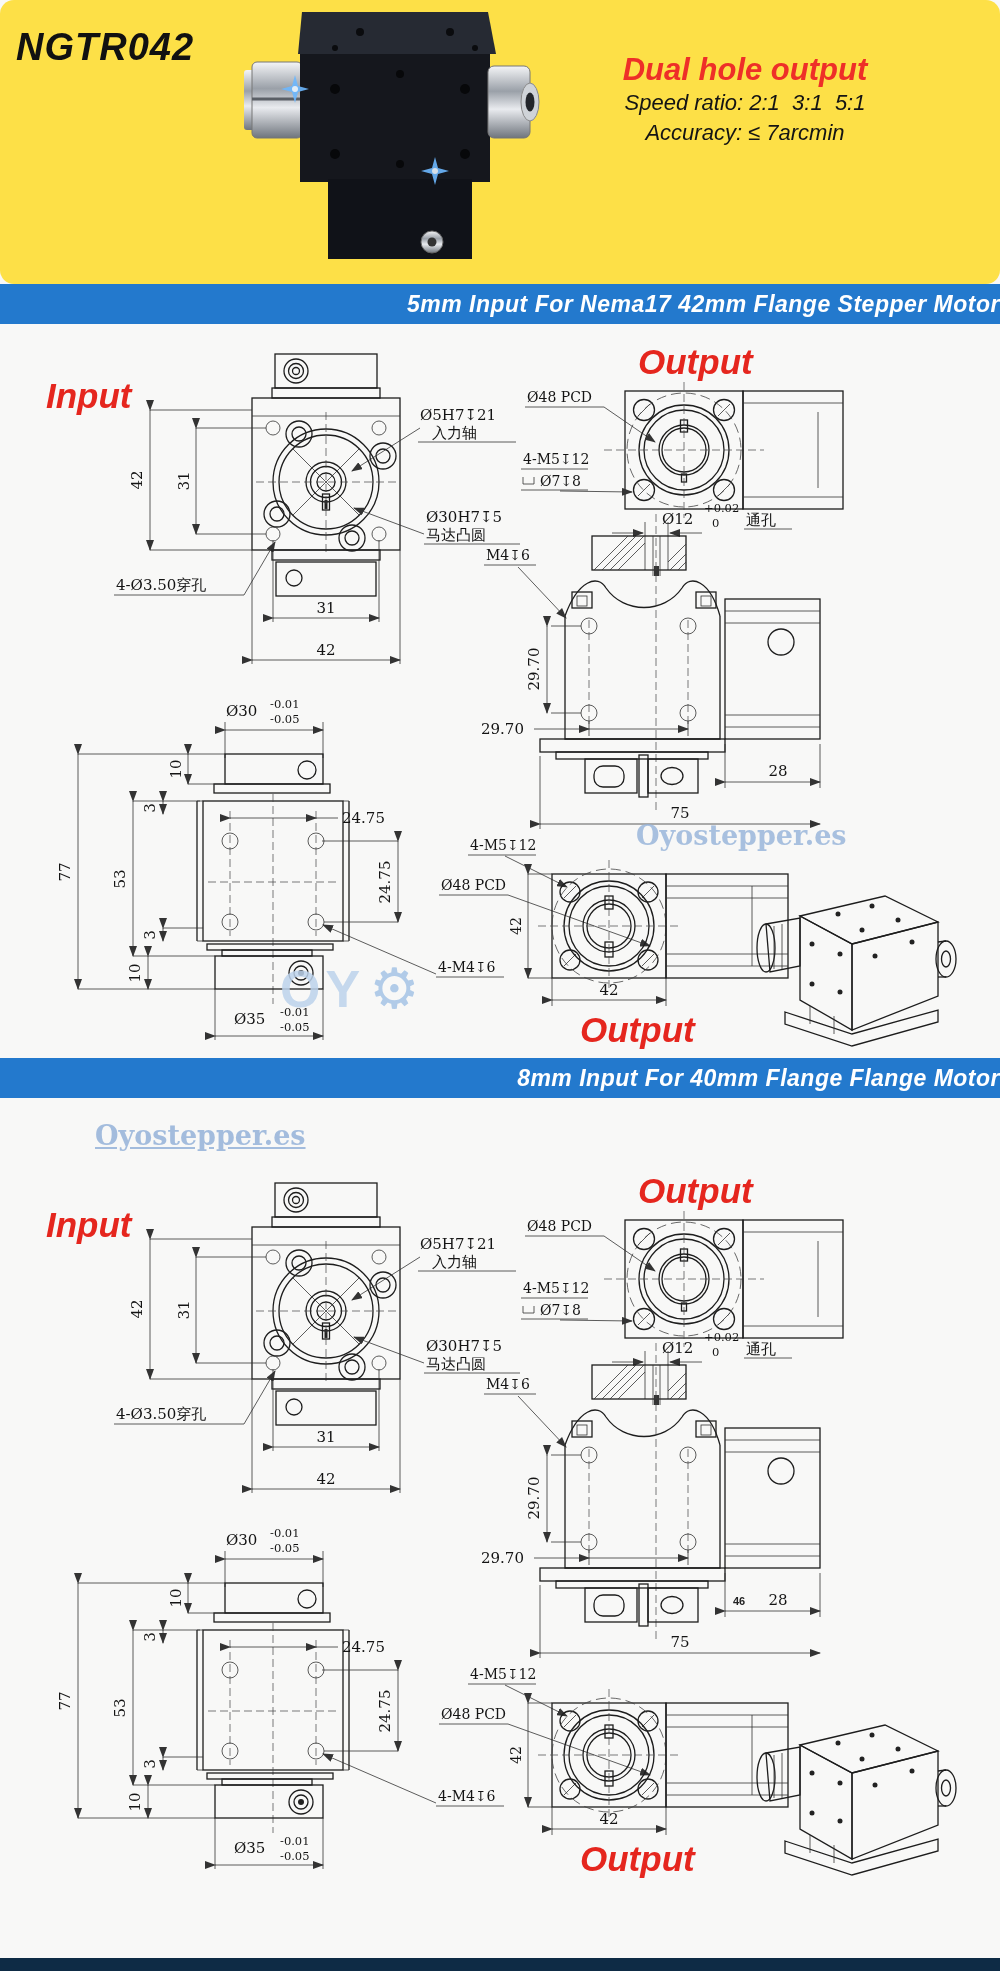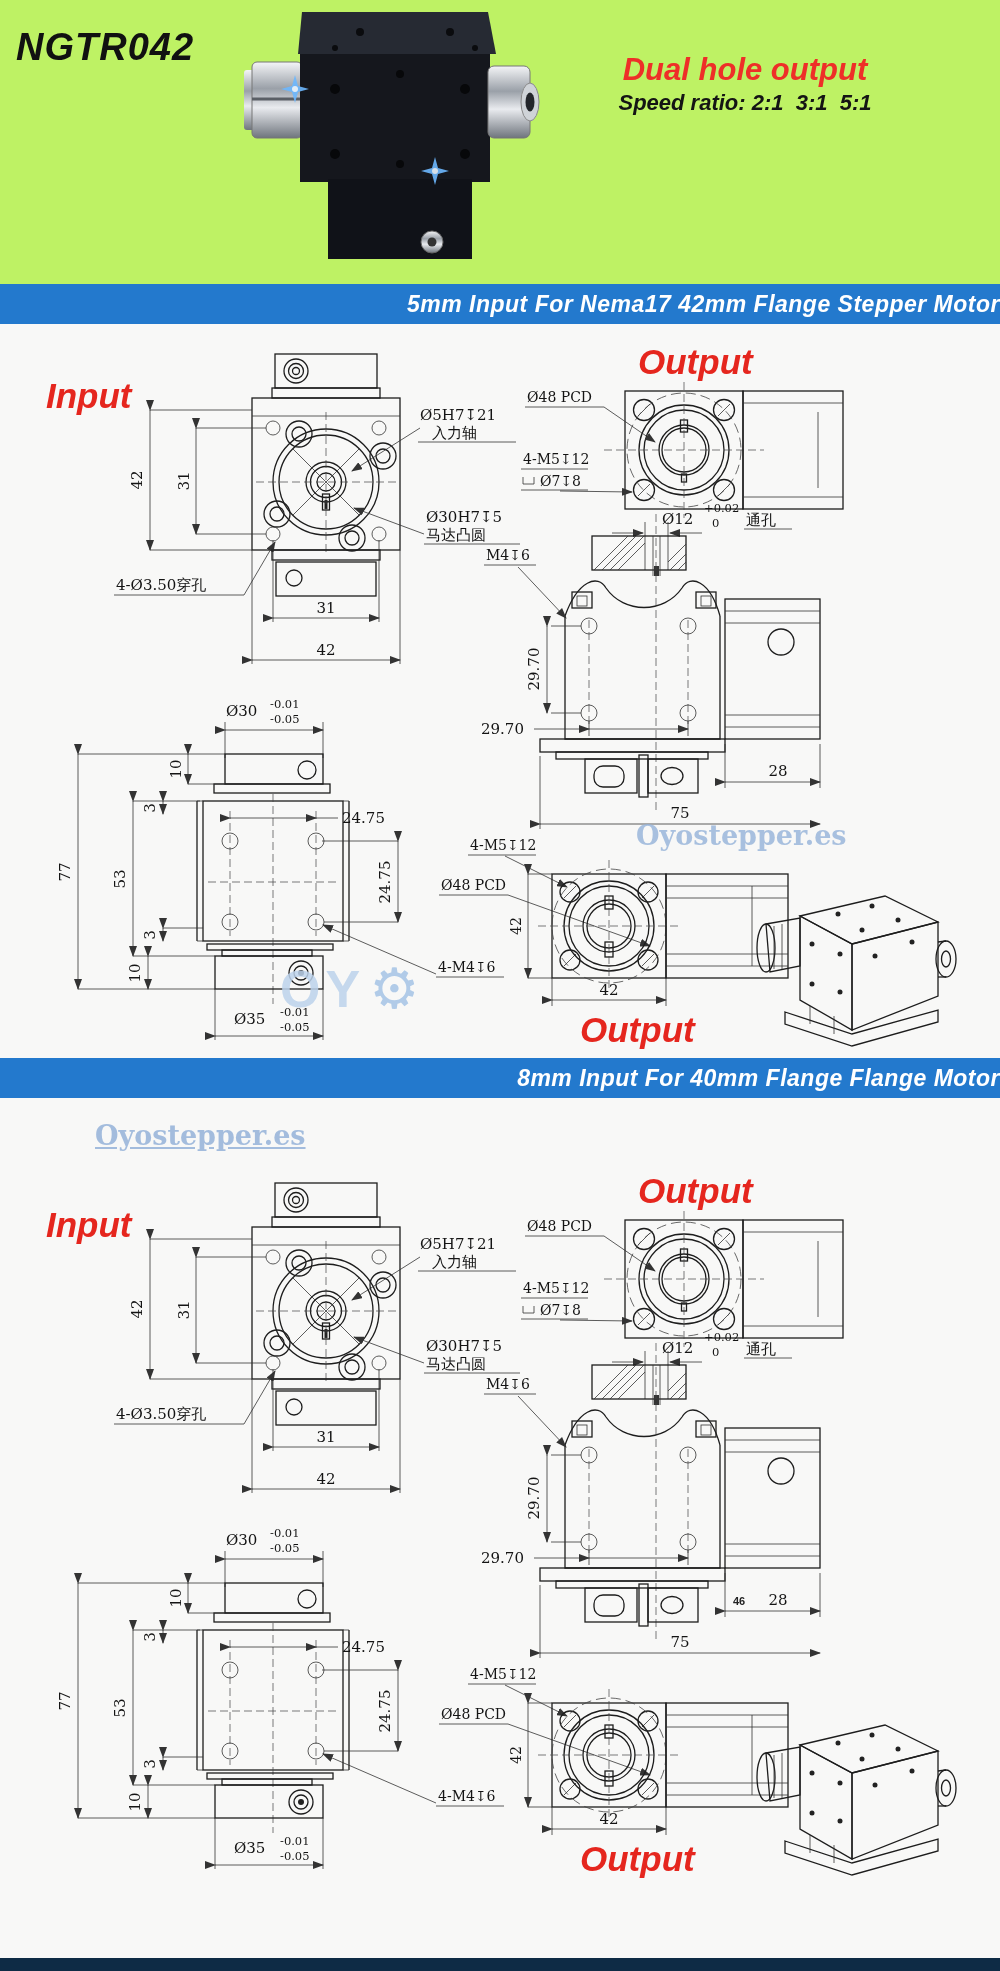--- a/index.html
+++ b/index.html
@@ -1,25 +1,25 @@
 <!DOCTYPE html>
 <html><head>
 <meta charset="utf-8">
 <style>
   html,body{margin:0;padding:0;background:#e9e9e9;}
   .page{width:1000px;height:1971px;margin:0 auto;background:#f8f8f7;position:relative;overflow:hidden;
         font-family:"Liberation Sans",sans-serif;}
   
-  header{position:relative;width:1000px;height:284px;background:#bef264;}
+  header{position:relative;width:1000px;height:284px;background:#fde047;border-radius:14px;}
   .model{position:absolute;left:16px;top:26px;font-size:38px;font-weight:bold;font-style:italic;
          color:#111;letter-spacing:1px;}
   .photo{position:absolute;left:240px;top:4px;}
   .hero-right{position:absolute;left:505px;top:52px;width:480px;text-align:center;}
   .tagline{font-size:31px;font-weight:bold;font-style:italic;color:#ee2f28;}
-  .spec{font-size:22px;font-weight:bold;font-style:italic;color:#141414;line-height:1.35;white-space:pre;}
+  .spec{font-size:22px;font-weight:normal;font-style:italic;color:#141414;line-height:1.35;white-space:pre;}
   
   .banner{width:1000px;height:40px;background:#2379cd;color:#fff;font-size:23px;font-weight:bold;
           font-style:italic;text-align:right;line-height:40px;letter-spacing:.5px;}
   
   .draw{position:relative;width:1000px;background:#f8f8f7;overflow:hidden;}
   .s1{height:734px;}
   .s2{height:860px;}
   .host{position:absolute;left:0;top:0;}
   .s2 .host{top:55px;}
   .wm-mid{position:absolute;left:636px;top:496px;font-family:"DejaVu Serif",serif;font-weight:bold;
@@ -89,20 +89,21 @@
           <circle cx="55" cy="85" r="3" fill="#eaf5ff"></circle>
           <path d="M195,153 L198,164 L209,167 L198,170 L195,181 L192,170 L181,167 L192,164 Z" fill="#6db8ff"></path>
           <circle cx="195" cy="167" r="3" fill="#eaf5ff"></circle>
         </g>
       </g>
     </svg>
 
     <div class="hero-right">
       <div class="tagline">Dual hole output</div>
       <div class="spec">Speed ratio: 2:1  3:1  5:1</div>
+      <div class="spec">Accuracy: ≤ 7arcmin</div>
     </div>
   </header>
 
   <div class="banner">5mm Input For Nema17 42mm Flange Stepper Motor</div>
 
   <section class="draw s1">
     <div class="host">
 <svg class="cad" width="1000" height="760" viewBox="0 0 1000 760" xmlns="http://www.w3.org/2000/svg">
   <defs>
     <marker id="aS" markerWidth="11" markerHeight="8" refX="1" refY="4" orient="auto-start-reverse" markerUnits="userSpaceOnUse">

